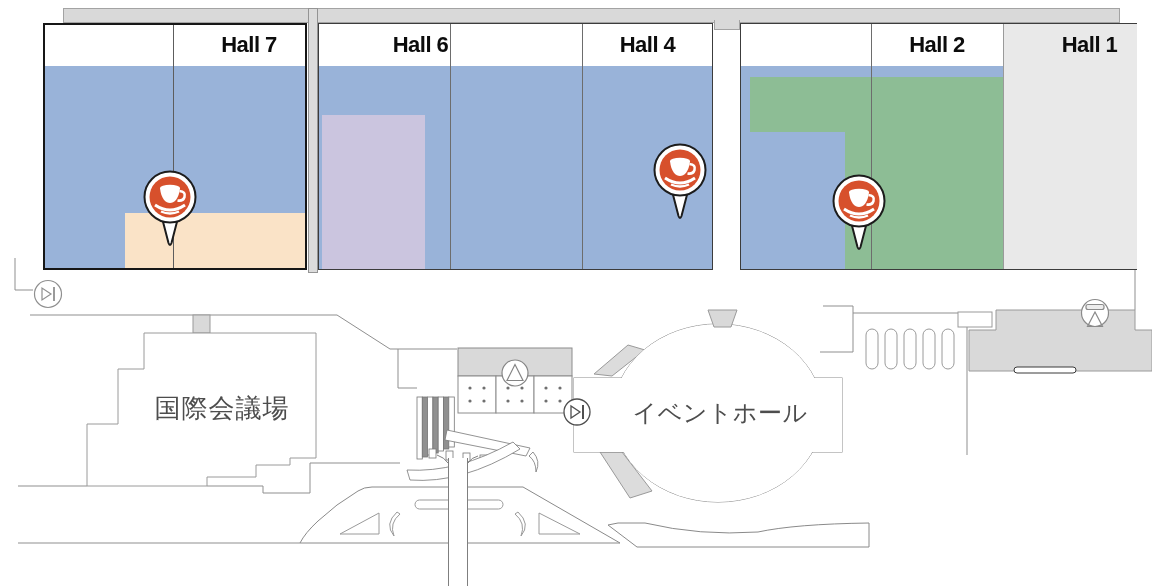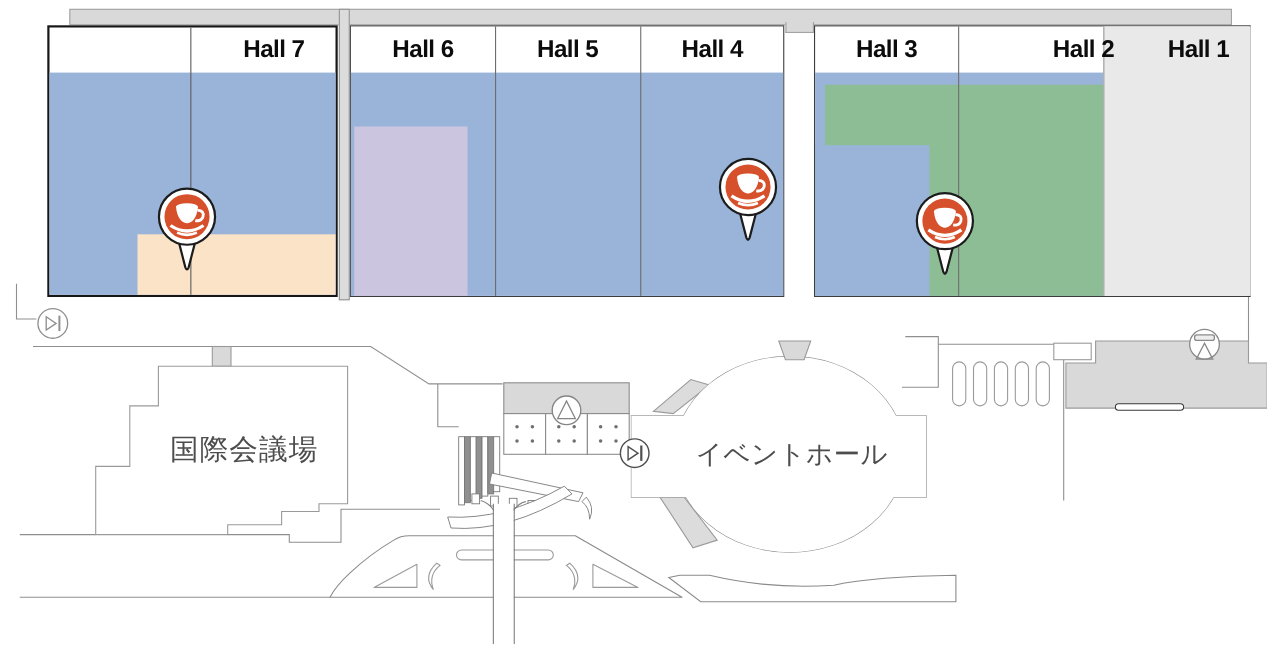--- a/index.html
+++ b/index.html
@@ -53,25 +53,23 @@
 
   <div class="block block-right">
     <div class="region" style="left:0;top:42px;width:262px;height:203px;background:#99b3d9;"></div>
     <div class="region" style="left:9px;top:53px;width:253px;height:192px;background:#8dbd95;"></div>
     <div class="region" style="left:0;top:108px;width:104px;height:137px;background:#99b3d9;"></div>
     <div class="divider" style="left:130px;background:#6d6d6d;"></div>
     <div class="region" style="left:262px;top:0;width:133px;height:245px;background:#e9e9e9;border-left:1px solid #9a9a9a;"></div>
   </div>
 
   <div class="hall-label" style="left:173px;width:152px;">Hall 7</div>
-  <div class="hall-label" style="left:319px;width:131px;">Hall 6</div>
-  <div class="hall-label" style="left:450px;width:132px;">Hall 5</div>
+  <div class="hall-label" style="left:319px;width:131px;padding-left:36px;">Hall 6</div>
   <div class="hall-label" style="left:582px;width:131px;">Hall 4</div>
-  <div class="hall-label" style="left:741px;width:130px;">Hall 3</div>
-  <div class="hall-label" style="left:871px;width:132px;padding-left:48px;">Hall 2</div>
+  <div class="hall-label" style="left:871px;width:132px;">Hall 2</div>
   <div class="hall-label" style="left:1024px;width:131px;">Hall 1</div>
 
   <svg class="overlay" width="1152" height="586" viewBox="0 0 1152 586">
 
     <g stroke="#8f8f8f" fill="none" stroke-width="1">
       <path d="M15,258 V290 H33"></path>
       <path d="M30,315 H337 L390,349 H457"></path>
       <path d="M18,486 H87"></path>
       <path d="M207,486 H263 V493 H310 V463 H400"></path>
       <path d="M18,543 H300"></path>

